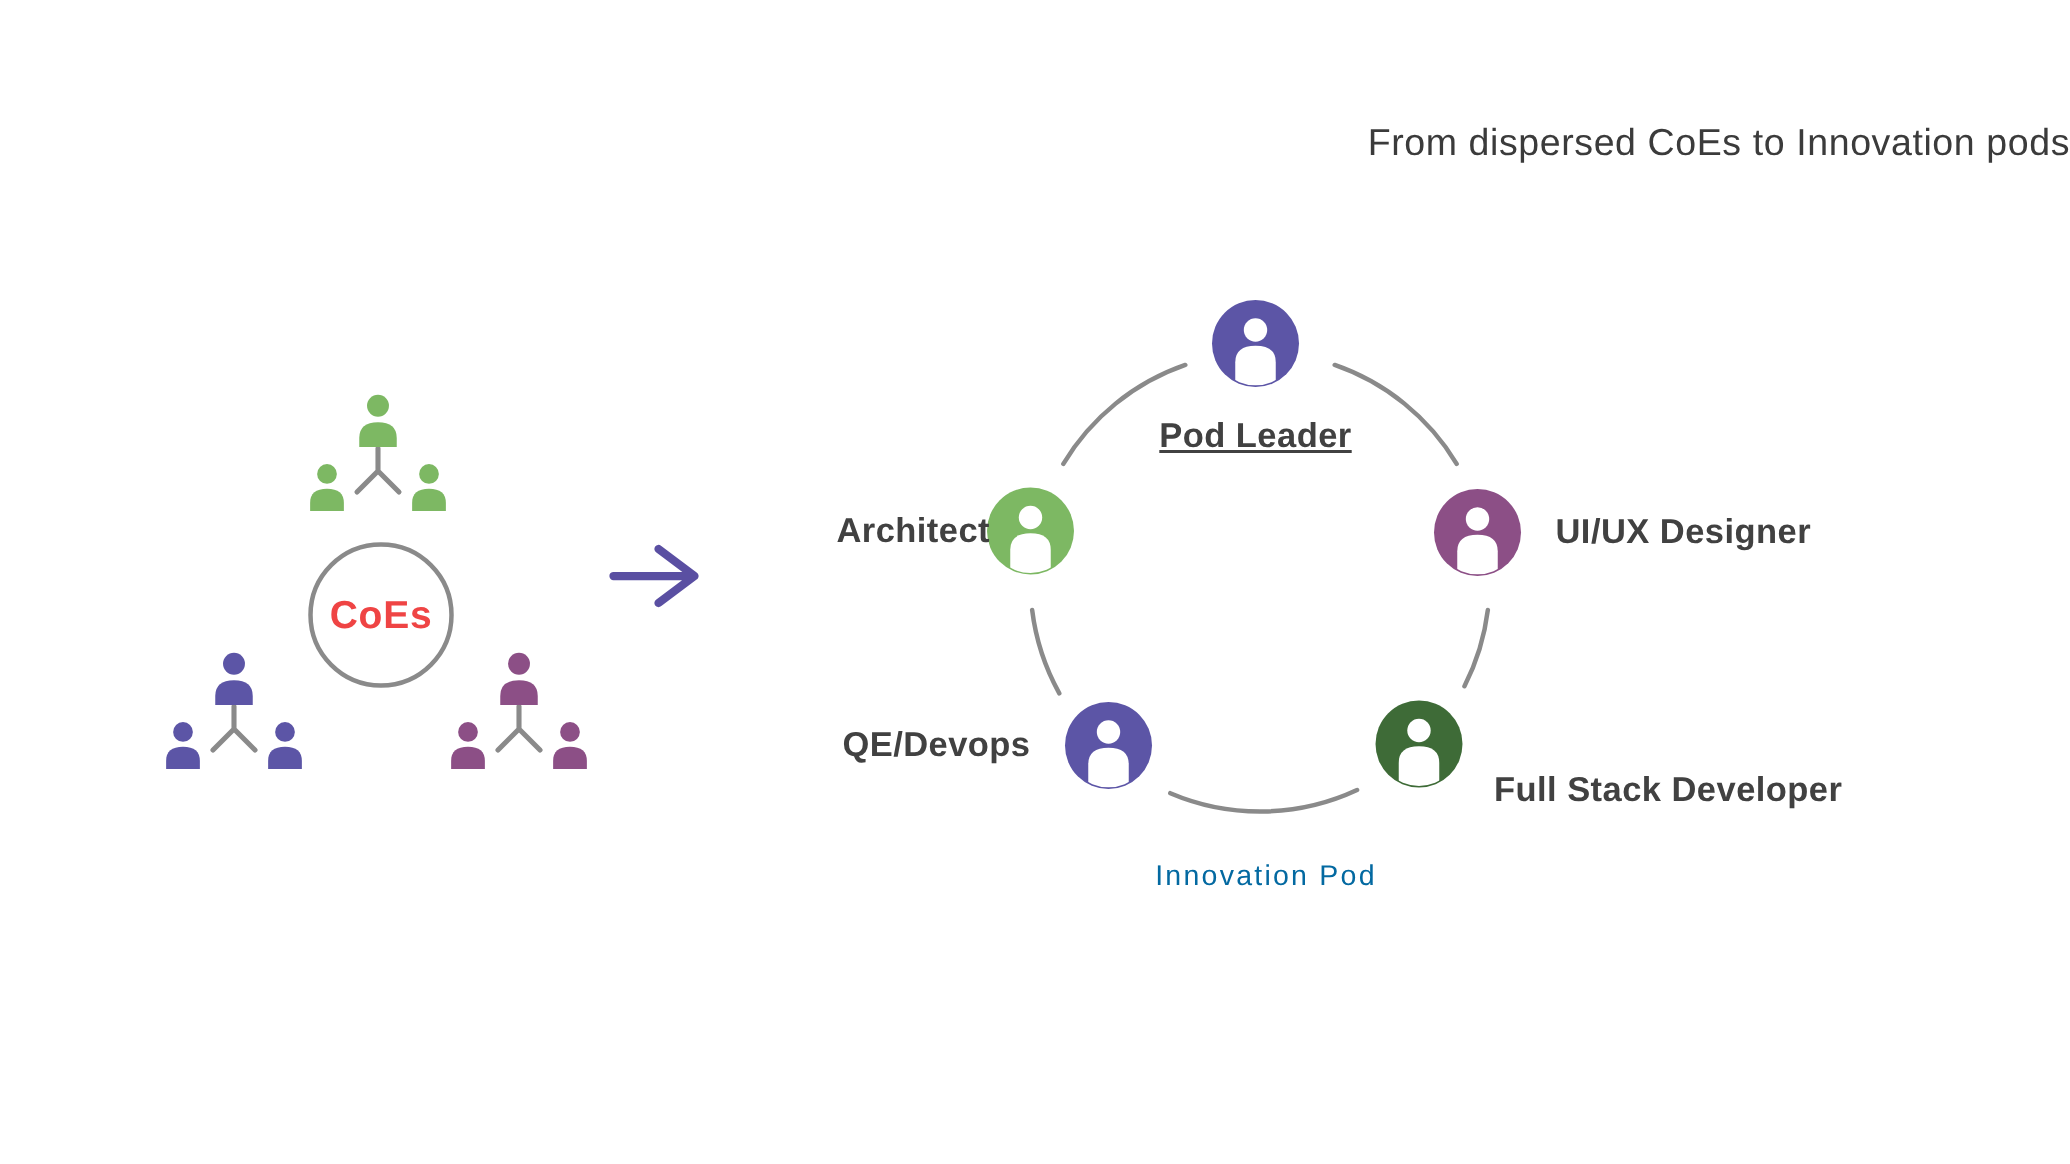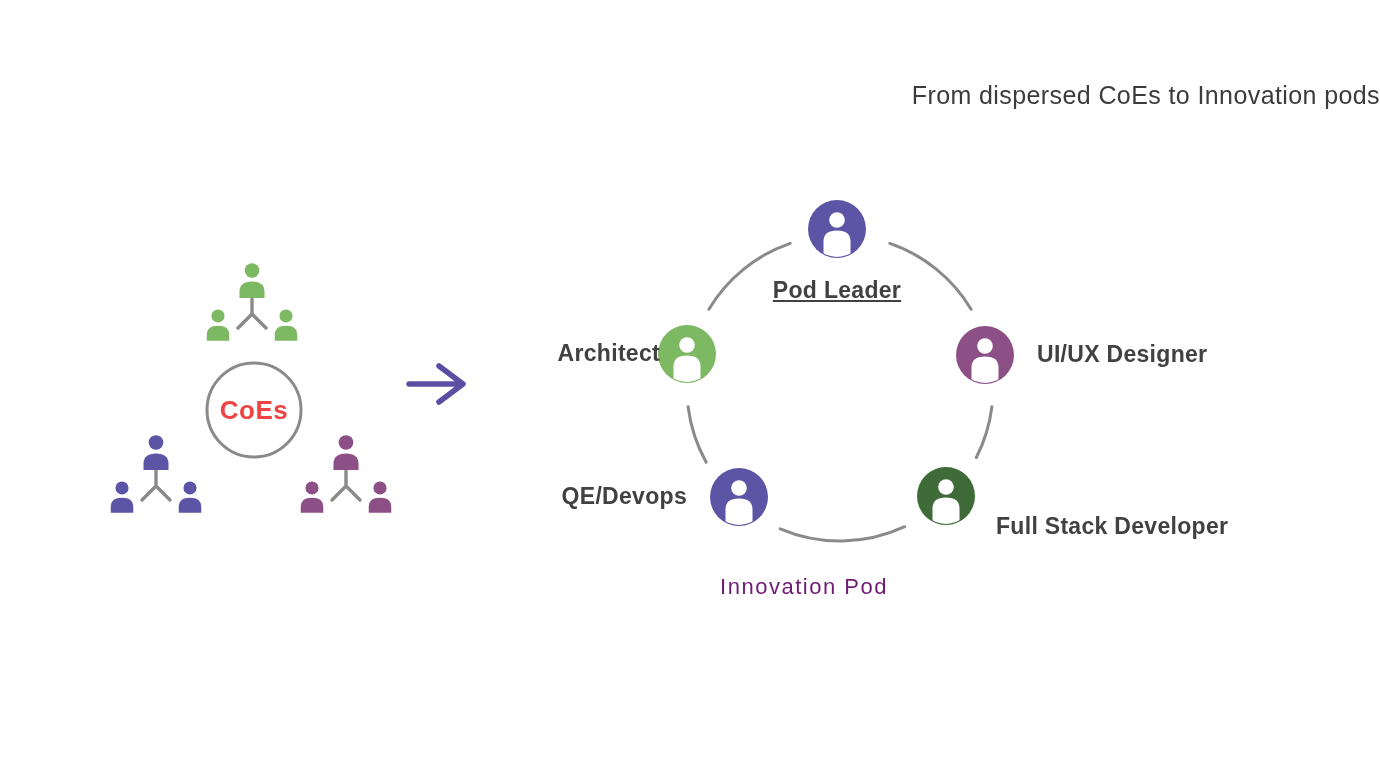--- a/index.html
+++ b/index.html
@@ -34,25 +34,25 @@
     font-weight:700;
     color:#414141;
     letter-spacing:0.3px;
   }
   .role-label.pod-leader{left:837px;top:277px;transform:translateX(-50%);text-decoration:underline;}
   .role-label.architect{right:720px;top:340px;text-align:center;}
   .role-label.uiux{left:1037px;top:341px;text-align:center;}
   .role-label.qe{right:693px;top:483px;}
   .role-label.fullstack{left:996px;top:482px;margin-top:31px;}
   .caption{
-    left:804px;top:574px;
+    left:844px;top:574px;
     transform:translateX(-50%);
-    font-size:22px;
+    font-size:19px;
     letter-spacing:1.5px;
-    color:#701a75;
+    color:#0369a1;
     font-weight:400;
   }
   .connector{stroke:#8a8a8a;}
 </style>
 </head>
 <body>
 
 <div class="canvas">
 
   <svg width="1380" height="776" viewBox="0 0 1380 776">

